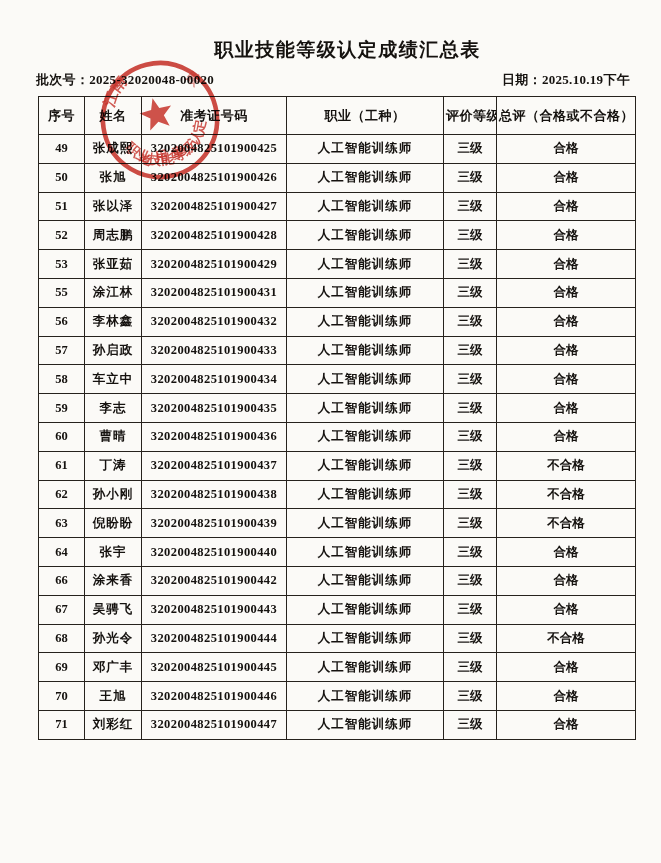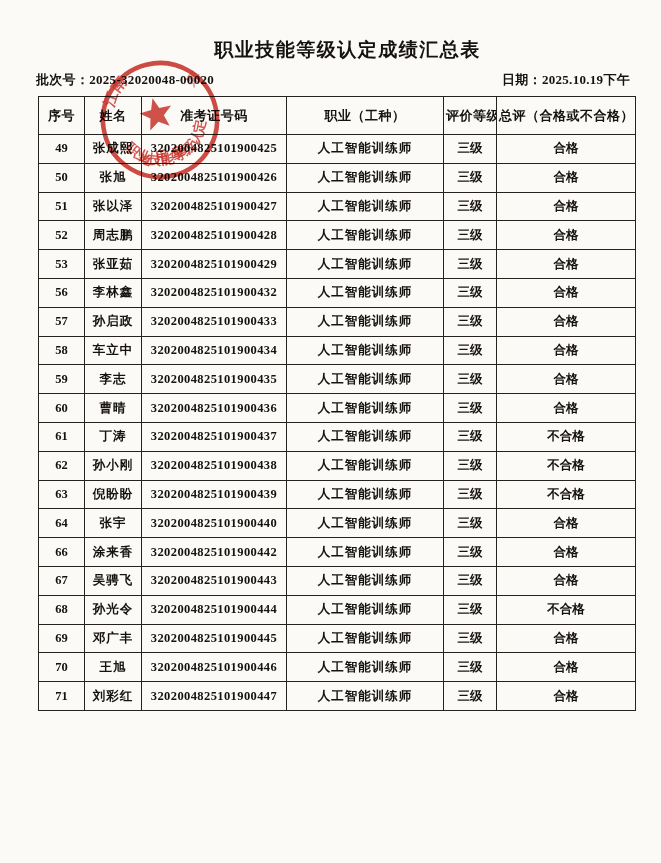--- a/index.html
+++ b/index.html
@@ -112,20 +112,28 @@
       </tr>
       <tr>
         <td class="col-index">53</td>
         <td class="col-name">张亚茹</td>
         <td class="col-exam-id">3202004825101900429</td>
         <td class="col-occupation">人工智能训练师</td>
         <td class="col-level">三级</td>
         <td class="col-result">合格</td>
       </tr>
       <tr>
+        <td class="col-index">55</td>
+        <td class="col-name">涂江林</td>
+        <td class="col-exam-id">3202004825101900431</td>
+        <td class="col-occupation">人工智能训练师</td>
+        <td class="col-level">三级</td>
+        <td class="col-result">合格</td>
+      </tr>
+      <tr>
         <td class="col-index">56</td>
         <td class="col-name">李林鑫</td>
         <td class="col-exam-id">3202004825101900432</td>
         <td class="col-occupation">人工智能训练师</td>
         <td class="col-level">三级</td>
         <td class="col-result">合格</td>
       </tr>
       <tr>
         <td class="col-index">57</td>
         <td class="col-name">孙启政</td>

